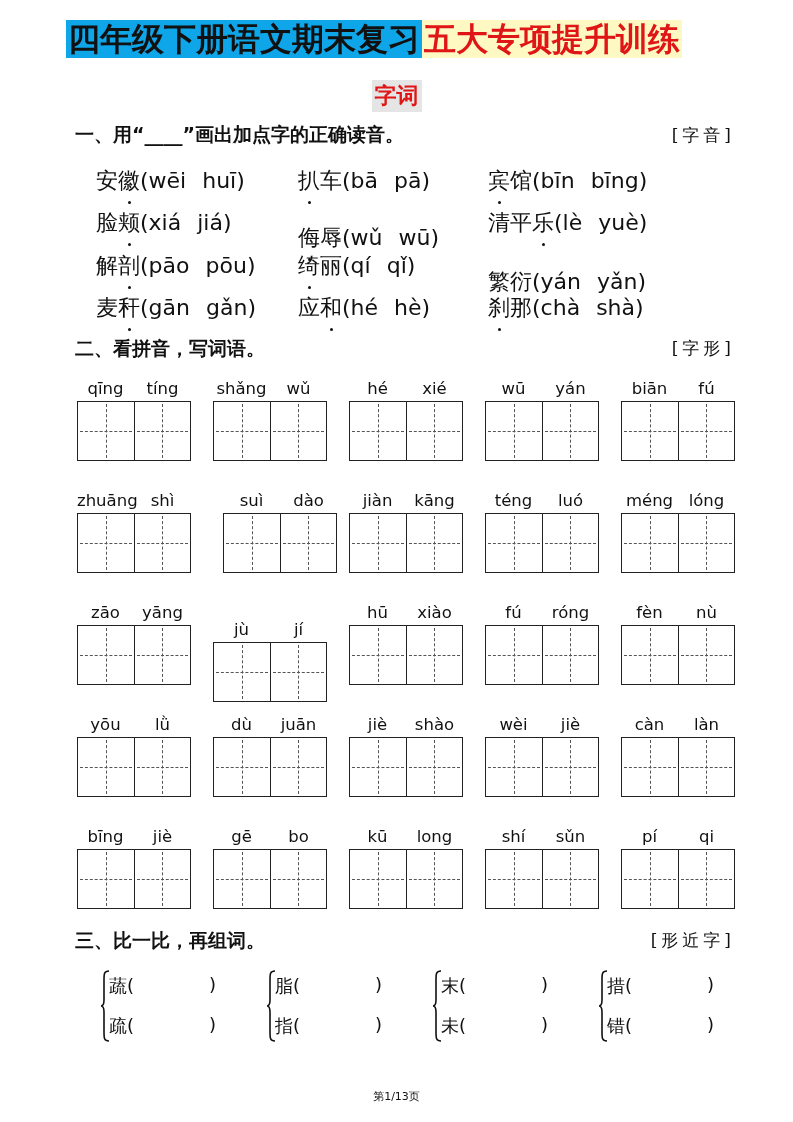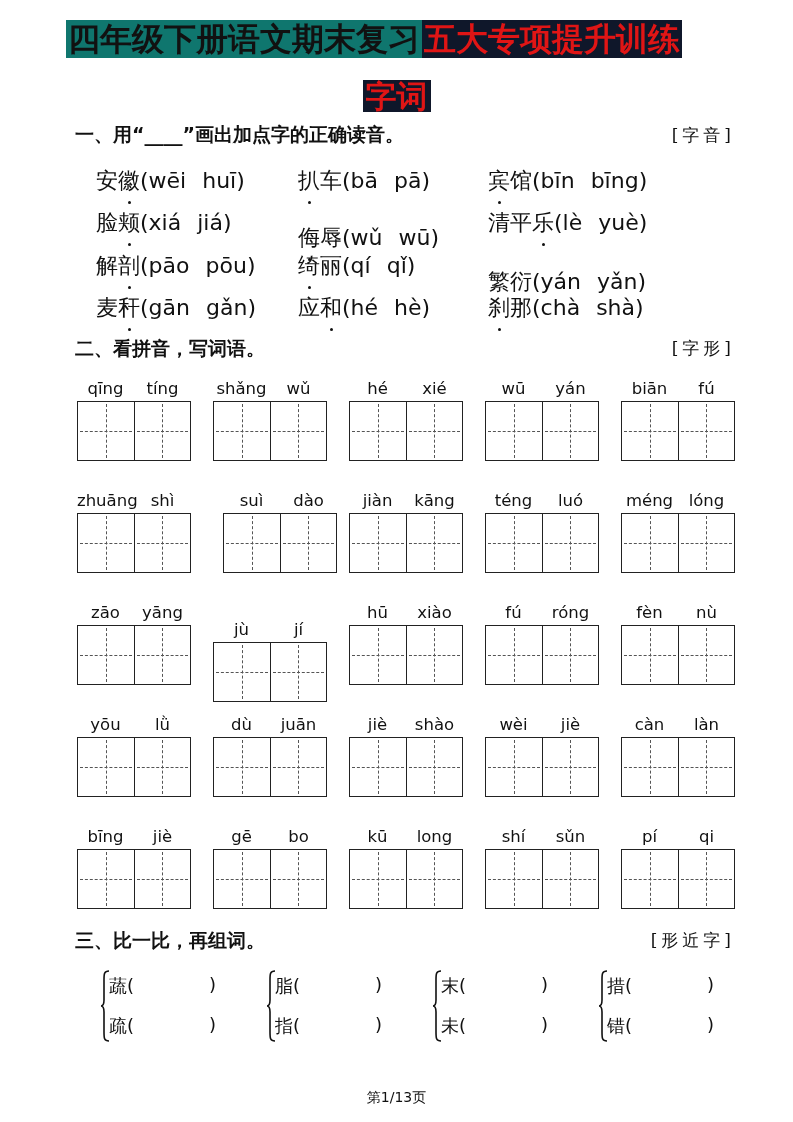--- a/index.html
+++ b/index.html
@@ -3,24 +3,24 @@
 <meta charset="utf-8">
 <style>
   html, body { margin: 0; padding: 0; background: #ffffff; }
   body { width: 793px; height: 1122px; position: relative; overflow: hidden;
          font-family: "DejaVu Sans", "Liberation Sans", sans-serif; color: #111; }
   .abs { position: absolute; }
 
   
   .title-bar { left: 66px; top: 20px; height: 38px; display: flex; align-items: center;
                font-size: 32px; font-weight: bold; letter-spacing: 0px; line-height: 38px; white-space: nowrap; }
-  .title-bar .t-black { background: #0f766e; color: #111; padding: 0 2px; }
-  .title-bar .t-red { background: #0f172a; color: #e01515; padding: 0 2px; }
+  .title-bar .t-black { background: #0ea5e9; color: #111; padding: 0 2px; }
+  .title-bar .t-red { background: #fef9c3; color: #e01515; padding: 0 2px; }
   .subtitle { left: 0; width: 793px; top: 80px; text-align: center; }
-  .subtitle span { display: inline-block; background: #0f172a; color: #e01515; font-size: 31px;
+  .subtitle span { display: inline-block; background: #e5e5e5; color: #e01515; font-size: 22px;
                    font-weight: bold; padding: 0 3px; line-height: 32px; }
 
   
   .sec-head { left: 75px; font-size: 19px; font-weight: bold; white-space: nowrap; }
   .sec-tag { right: 58px; font-size: 17px; letter-spacing: 4px; white-space: nowrap; font-family: "DejaVu Serif", serif; }
 
   
   .py-item { font-size: 22px; white-space: nowrap; }
   .py-item .ch { position: relative; display: inline-block; }
   .py-item .ch.dot::after { content: ""; position: absolute; left: 50%; bottom: -8px; width: 3px; height: 3px;
@@ -39,21 +39,21 @@
   .tian-cell + .tian-cell { border-left: 1.5px solid #222; }
   .tian-cell .v { position: absolute; left: 50%; top: 2px; bottom: 2px; border-left: 1px dashed #555; }
   .tian-cell .h { position: absolute; top: 50%; left: 2px; right: 2px; border-top: 1px dashed #555; }
 
   
   .pair { width: 130px; height: 72px; }
   .pair .brace { position: absolute; left: 0; top: 0; width: 10px; height: 72px; }
   .pair .line { position: absolute; left: 9px; font-size: 18px; white-space: nowrap; }
   .pair .line .rp { position: absolute; left: 100px; }
 
-  .footer { left: 0; width: 793px; top: 1089px; text-align: center; font-size: 14px; }
+  .footer { left: 0; width: 793px; top: 1089px; text-align: center; font-size: 11px; }
 </style>
 </head>
 <body>
 
 <div class="abs title-bar">
   <span class="t-black">四年级下册语文期末复习</span>
     <span class="t-red">五大专项提升训练</span>
 </div>
 <div class="abs subtitle">
   <span>字词</span>

